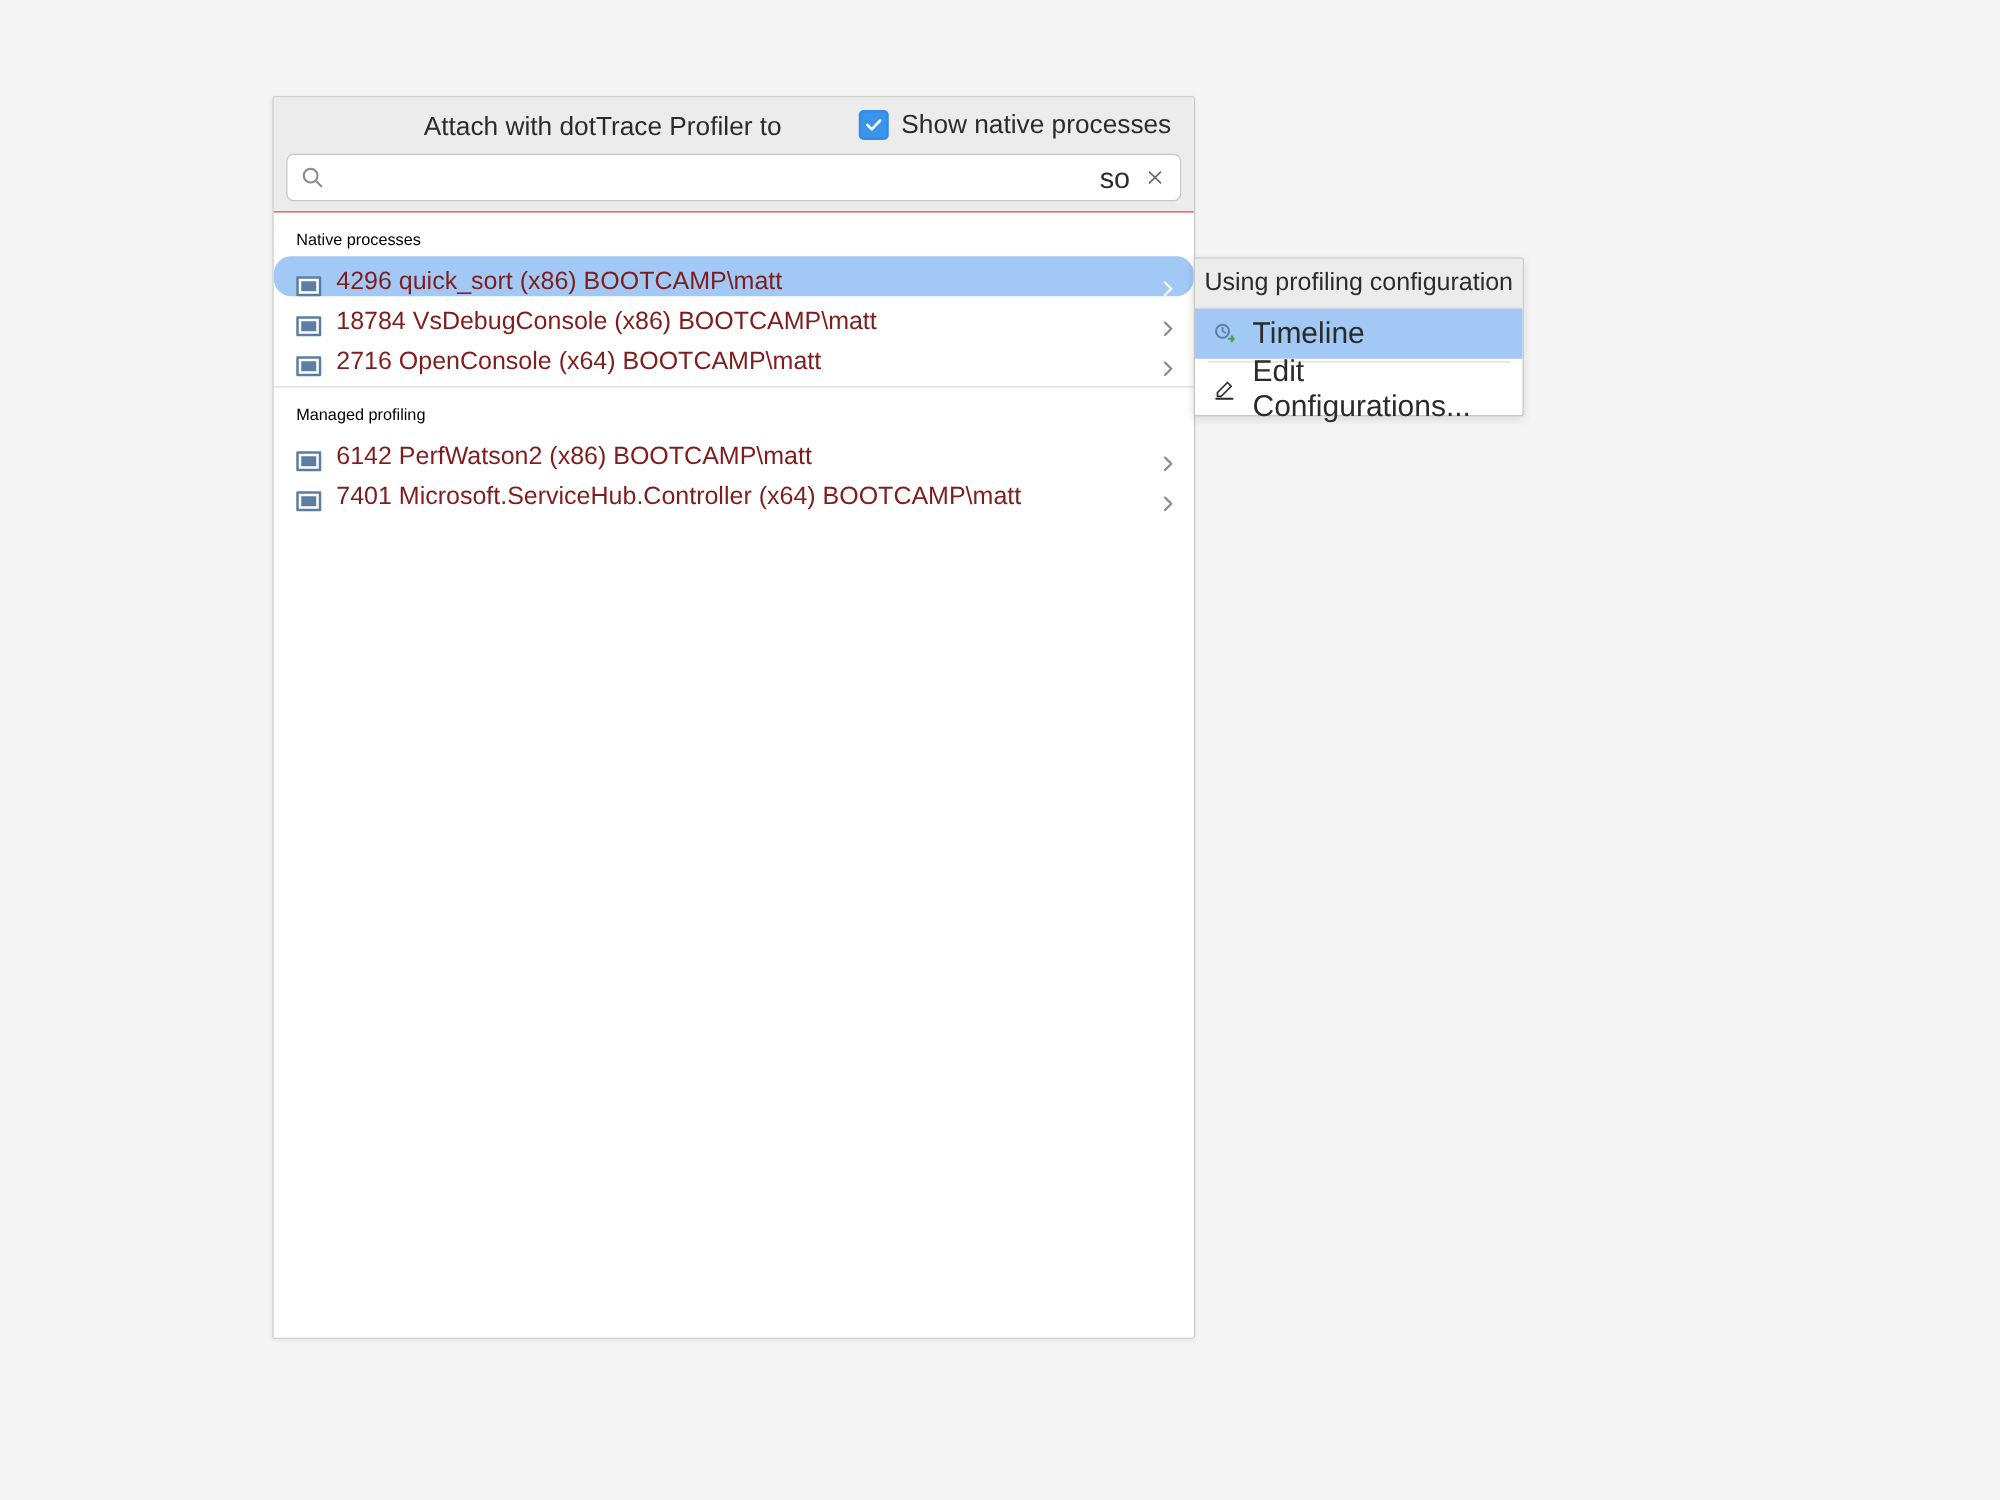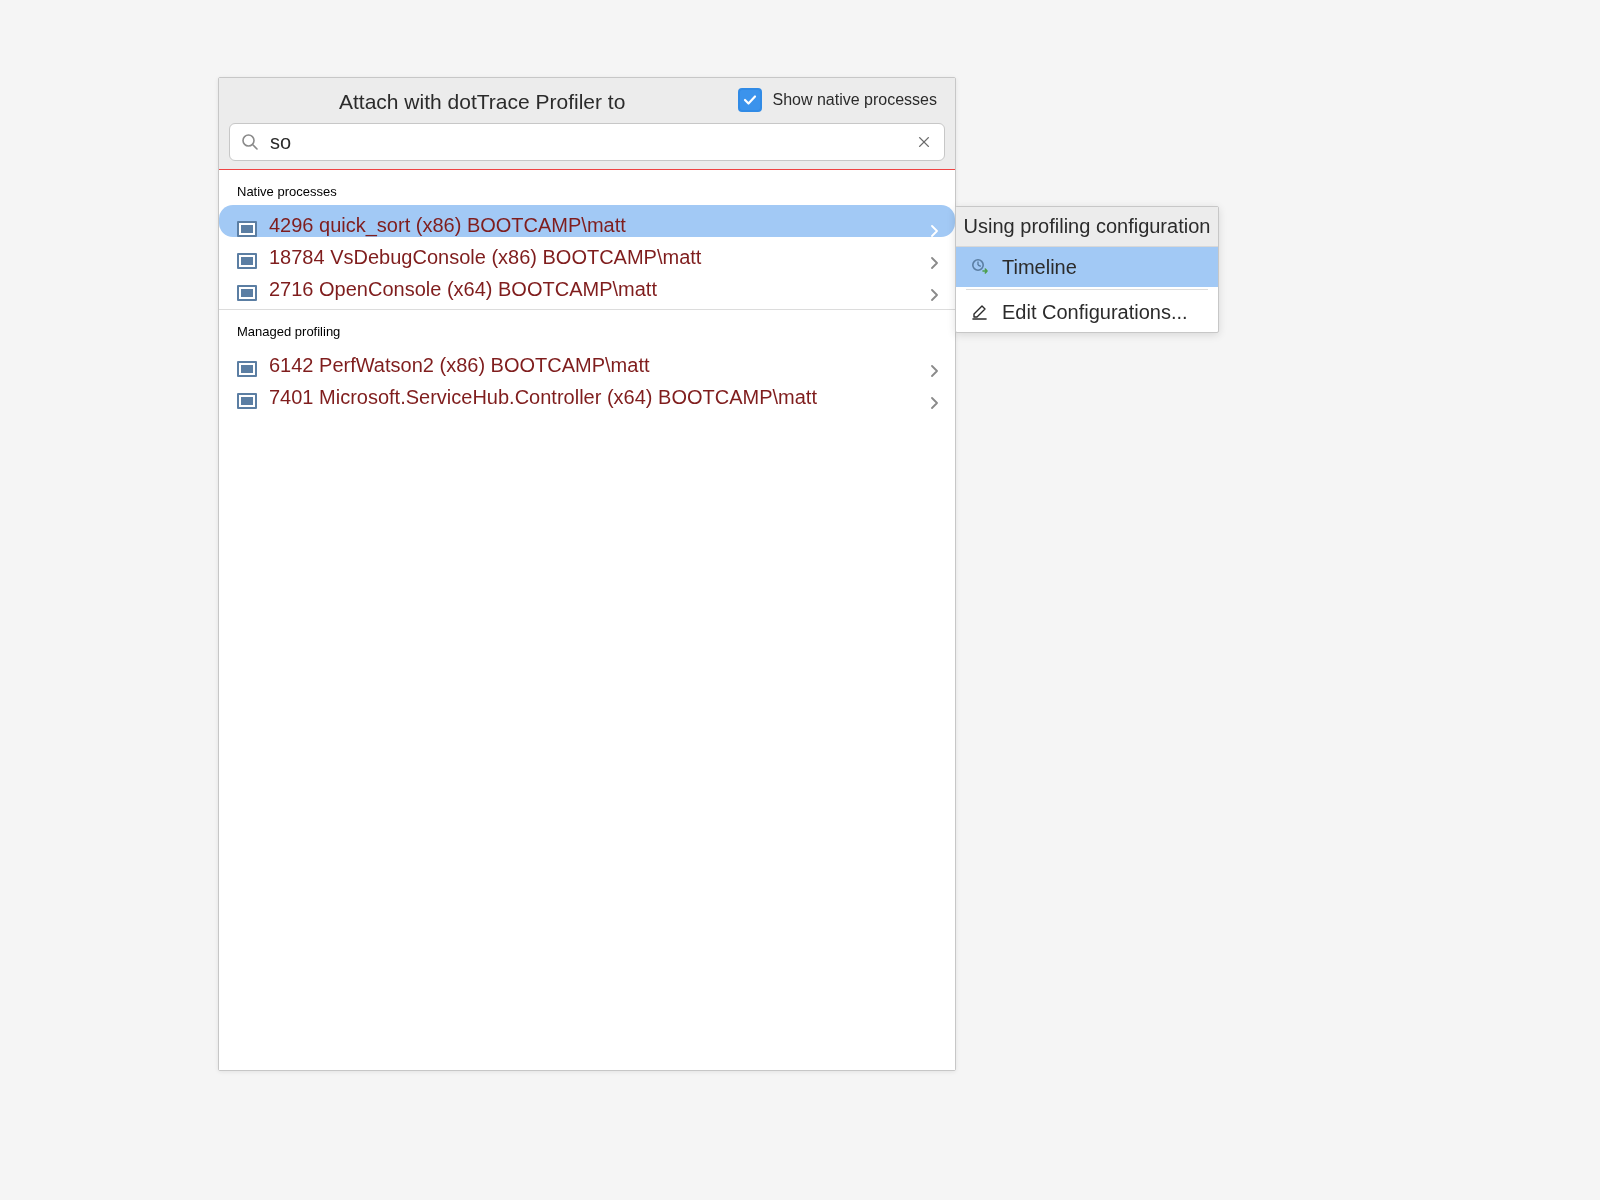--- a/index.html
+++ b/index.html
@@ -48,43 +48,44 @@
     width: 24px;
     height: 24px;
     border: 2px solid #318be6;
     border-radius: 4px;
     background: #3b93ec;
     display: flex;
     align-items: center;
     justify-content: center;
   }
   .checkbox svg { width: 16px; height: 16px; }
-  .native-check-label { font-size: 16px; color: #2b2b2b; }
+  .native-check-label { font-size: 21px; color: #2b2b2b; }
   .search-row {
     position: absolute;
     left: 10px;
     right: 10px;
     bottom: 8px;
     height: 38px;
     background: #fff;
     border: 1px solid #c7c7c7;
     border-radius: 6px;
     display: flex;
     align-items: center;
     padding: 0 10px;
     gap: 10px;
   }
   .search-row svg.searchicon { width: 20px; height: 20px; flex: none; }
   .search-input {
     flex: 1;
     border: none;
     outline: none;
-    font-size: 20px;
+    font-size: 23px;
     color: #2b2b2b;
     background: transparent;
+    text-align: right;
   }
   .clear-btn {
     width: 20px; height: 20px;
     display: flex; align-items: center; justify-content: center;
     cursor: pointer;
     color: #6b6b6b;
   }
   .section-title {
     padding: 14px 18px 6px 18px;
     font-size: 13px;
@@ -151,21 +152,21 @@
     font-size: 20px;
     color: #2b2b2b;
     border-bottom: 1px solid #d8d8d8;
   }
   .submenu-item {
     height: 40px;
     display: flex;
     align-items: center;
     padding: 0 14px;
     gap: 12px;
-    font-size: 20px;
+    font-size: 24px;
     color: #2b2b2b;
   }
   .submenu-item.selected { background: #a2c9f5; }
   .submenu-sep {
     height: 1px;
     background: #dcdcdc;
     margin: 2px 10px;
   }
   .submenu-item .menu-icon {
     width: 20px; height: 20px; flex: none;

